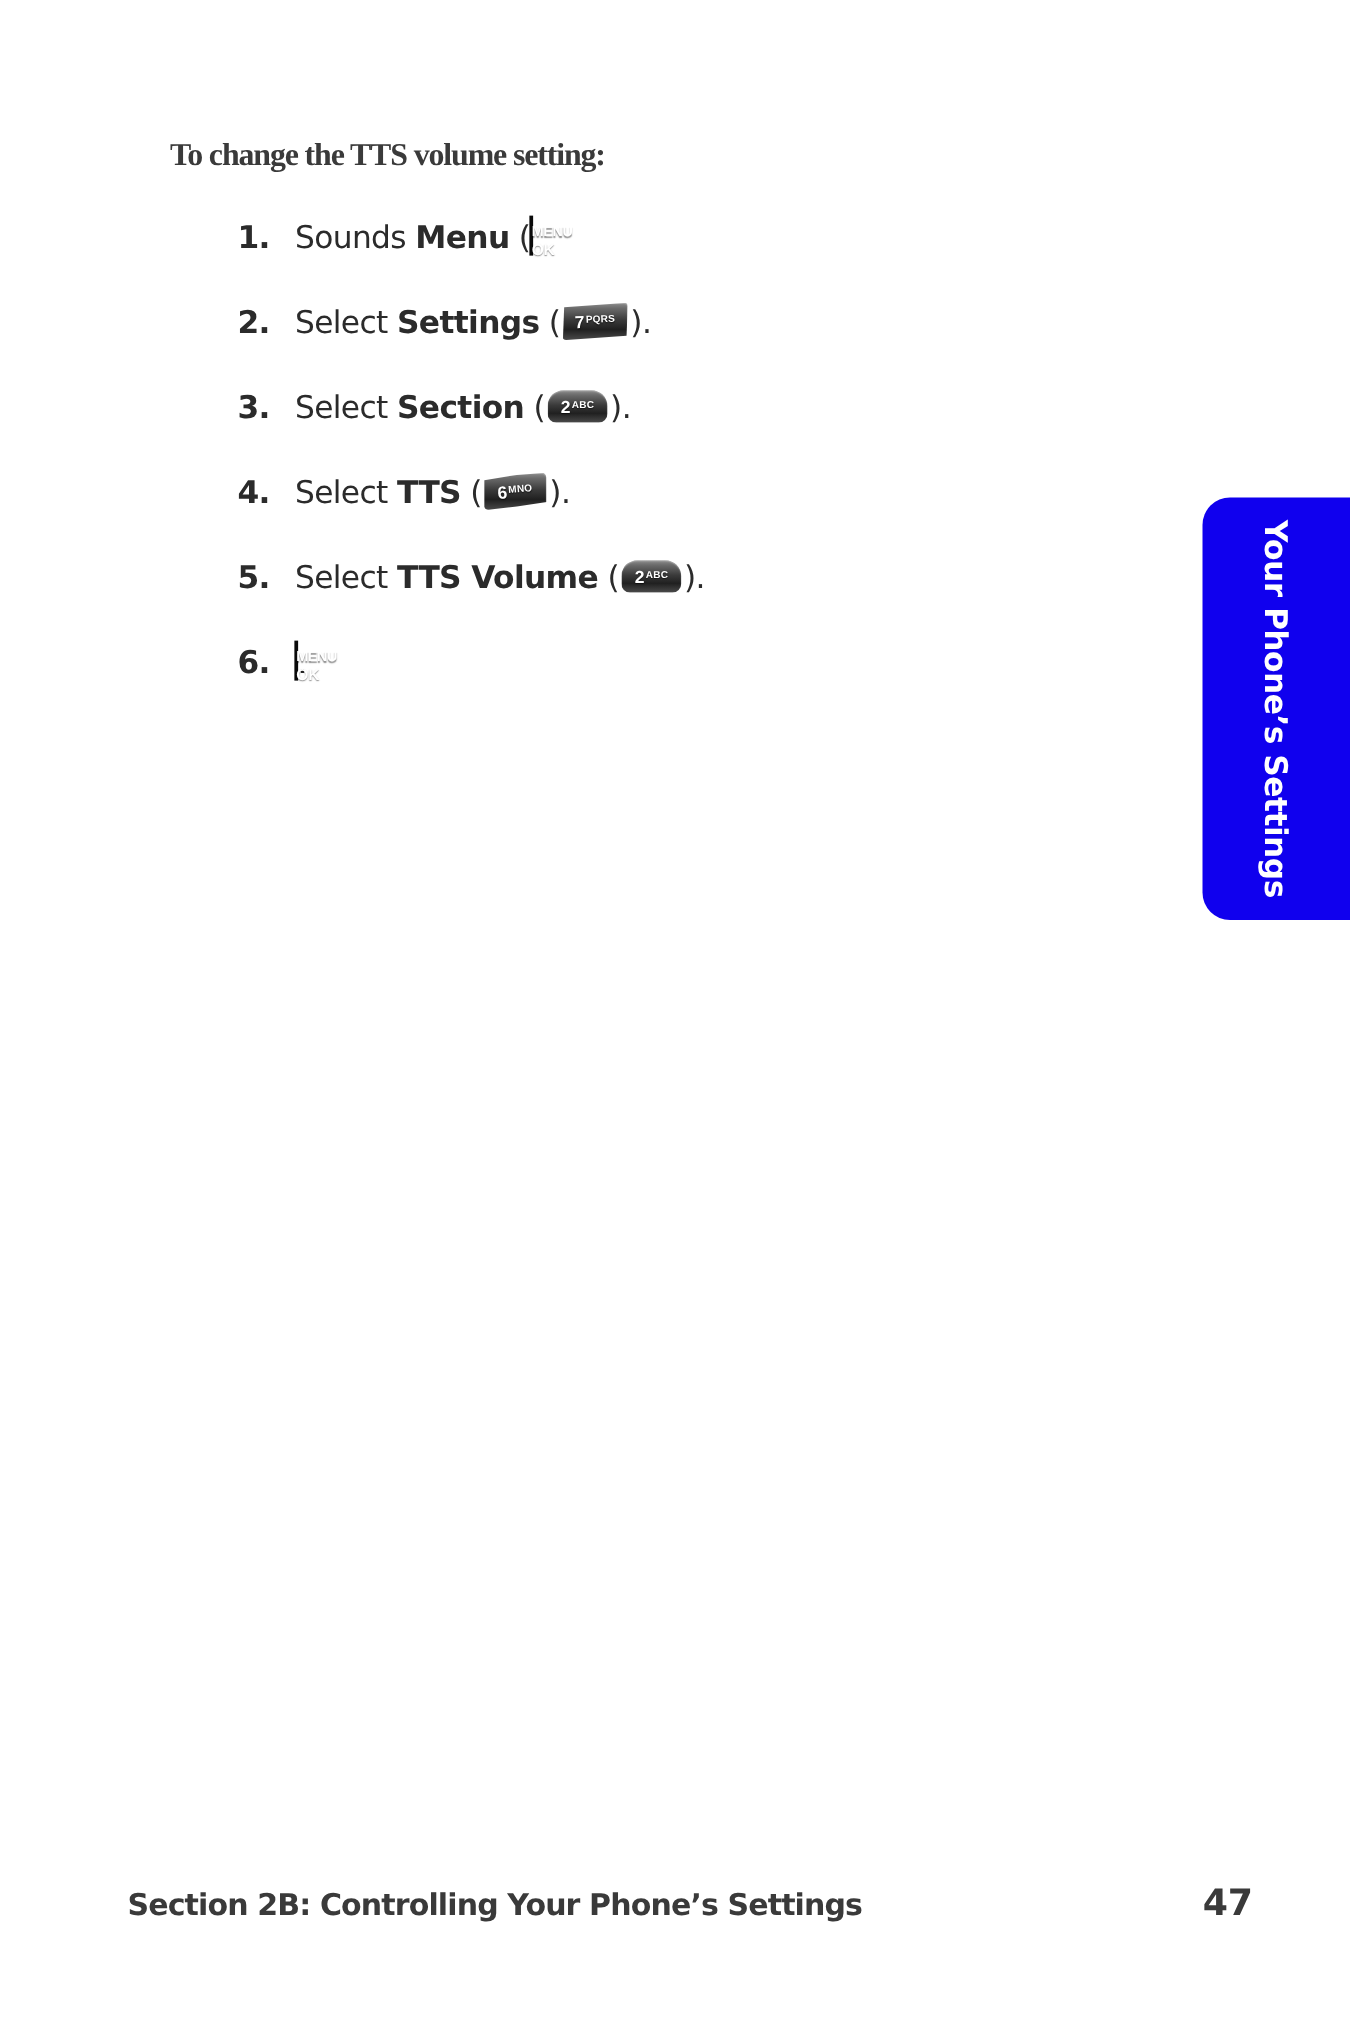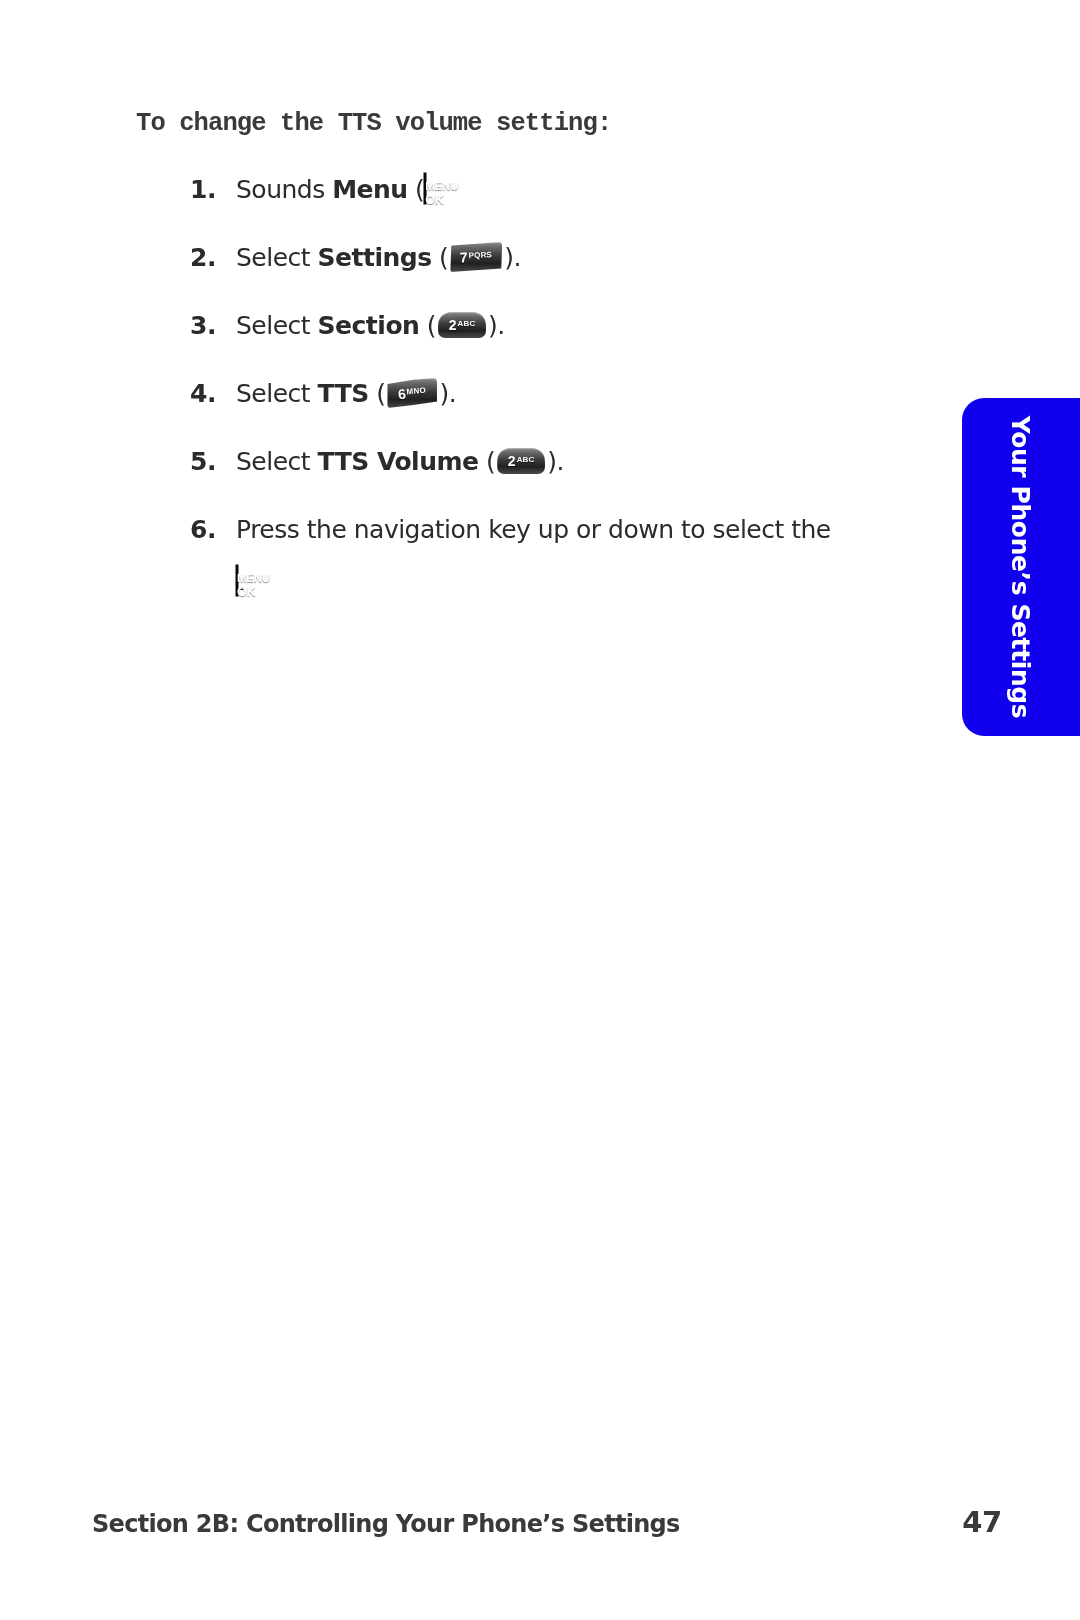--- a/index.html
+++ b/index.html
@@ -18,21 +18,21 @@
   .page {
     position: absolute;
     inset: 0;
   }
 
   
   .section-heading {
     position: absolute;
     left: 136px;
     top: 88px;
-    font-family: Liberation Mono, monospace;
+    font-family: Liberation Serif, serif;
     font-weight: bold;
     font-size: 25.5px;
     letter-spacing: -0.9px;
     color: #3a3a3a;
     white-space: nowrap;
   }
 
   
   .steps {
     position: absolute;
@@ -211,21 +211,21 @@
     font-family: "DejaVu Sans", sans-serif;
     font-weight: bold;
     font-size: 25px;
     letter-spacing: -0.4px;
     white-space: nowrap;
   }
 
   
   .footer {
     position: absolute;
-    left: 92px;
+    left: 102px;
     right: 78px;
     top: 1505px;
     display: flex;
     align-items: baseline;
     justify-content: space-between;
   }
   .footer-title {
     font-family: "DejaVu Sans", sans-serif;
     font-weight: bold;
     font-size: 24px;
@@ -287,21 +287,20 @@
         <span class="step-body">
           <span class="ln"><span>Select </span><span class="b">TTS Volume</span><span> (</span><span class="keyglyph"><span class="key-num key-2"><span class="face"></span><span class="lbl">
                   <span class="dg">2</span>
                   <span class="ltr">ABC</span>
                 </span></span></span><span>).</span></span>
         </span>
       </li>
       <li class="step">
         <span class="step-num">6.</span>
         <span class="step-body">
-          <span class="ln"><span>Press the navigation key up or down to select the</span></span>
           <span class="ln"><span class="keyglyph"><span class="key-menu"><span class="kl1">MENU</span><span class="kl2">OK</span></span></span><span>.</span></span>
         </span>
       </li>
     </ol>
 
   <div class="side-tab">
     <span class="tab-label">Your Phone’s Settings</span>
   </div>
 
   <div class="footer">

